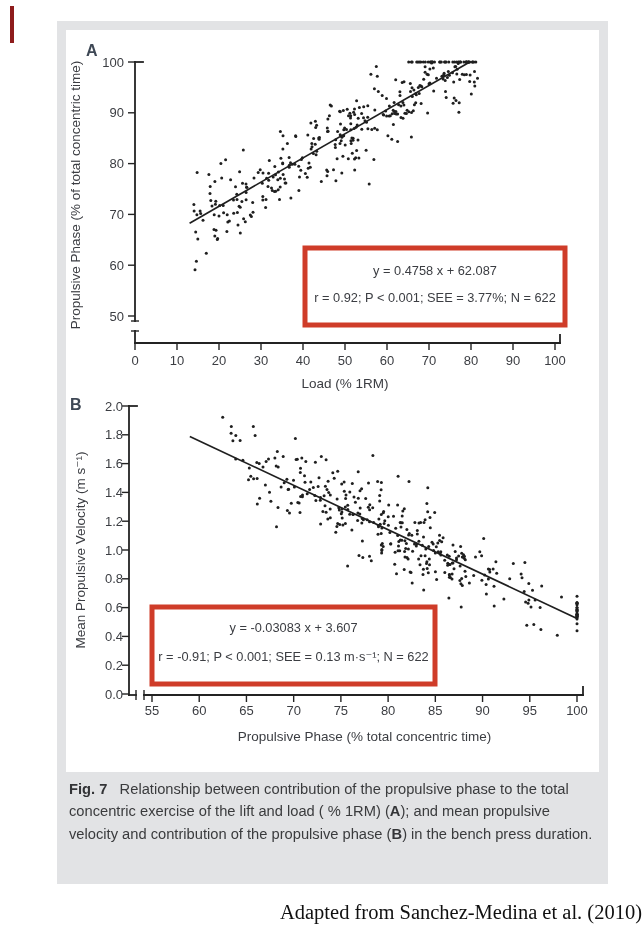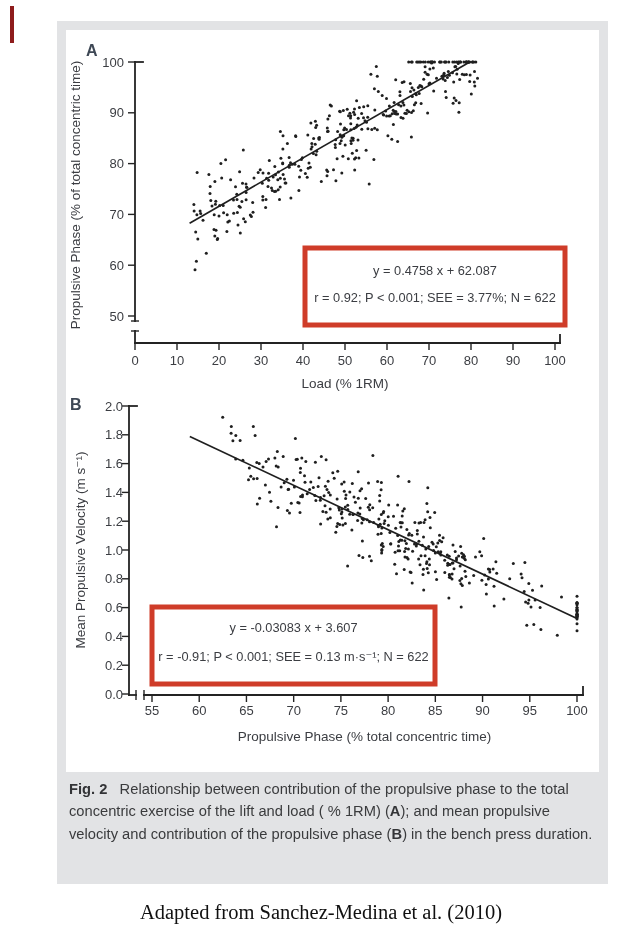--- a/index.html
+++ b/index.html
@@ -4,21 +4,21 @@
 <style>
   html,body{margin:0;padding:0;background:#ffffff;}
   .page{position:relative;width:642px;height:942px;background:#ffffff;overflow:hidden;
         font-family:"Liberation Sans","DejaVu Sans",sans-serif;}
   .change-bar{position:absolute;left:10px;top:6px;width:4px;height:37px;}
   .panel{position:absolute;left:57px;top:21px;width:551px;height:863px;}
   .chart-area{position:absolute;left:9px;top:9px;width:533px;height:742px;background:#ffffff;}
   .caption{position:absolute;left:12px;top:757px;width:528px;
            font-size:14.7px;line-height:22.3px;color:#3a3b3d;white-space:pre-wrap;}
   .caption b{font-weight:bold;color:#333437;}
-  .footer{position:absolute;left:0;top:901px;width:642px;text-align:center;
+  .footer{position:absolute;left:0;top:901px;width:642px;text-align:right;
           font-family:"Liberation Serif","DejaVu Serif",serif;font-size:20.5px;color:#101010;}
   svg text{font-family:"Liberation Sans","DejaVu Sans",sans-serif;}
   .tick-label{font-size:13px;fill:#3b3d42;}
   .axis-title{font-size:13.5px;fill:#3b3d42;}
   .panel-label{font-size:16px;font-weight:bold;fill:#3e4855;}
   .ann{font-size:12.8px;fill:#3b3d42;}
 </style>
 </head>
 <body>
 
@@ -878,16 +878,16 @@
               <circle cx="511.0" cy="589.0" r="1.5"></circle>
               <circle cx="511.0" cy="585.8" r="1.5"></circle>
             </g>
             <line x1="123.8" y1="406.5" x2="511.0" y2="588.5" stroke="#1f1f1f" stroke-width="1.7"></line>
             <rect x="86" y="577" width="283" height="77" fill="#ffffff" stroke="#cf3c29" stroke-width="5"></rect>
             <text x="227.5" y="602" text-anchor="middle" class="ann">y = -0.03083 x + 3.607</text>
             <text x="227.5" y="631" text-anchor="middle" class="ann">r = -0.91; P &lt; 0.001; SEE = 0.13 m·s⁻¹; N = 622</text>
           </g>
         </svg>
     </div>
-    <div class="caption" id="caption"><b>Fig. 2</b><span>   Relationship between contribution of the propulsive phase to the total concentric exercise of the lift and load ( % 1RM) (</span><b>A</b><span>); and mean propulsive velocity and contribution of the propulsive phase (</span><b>B</b><span>) in the bench press duration.</span></div>
+    <div class="caption" id="caption"><b>Fig. 7</b><span>   Relationship between contribution of the propulsive phase to the total concentric exercise of the lift and load ( % 1RM) (</span><b>A</b><span>); and mean propulsive velocity and contribution of the propulsive phase (</span><b>B</b><span>) in the bench press duration.</span></div>
   </div>
   <div class="footer">Adapted from Sanchez-Medina et al. (2010)</div>
 </div>
 
 </body></html>

